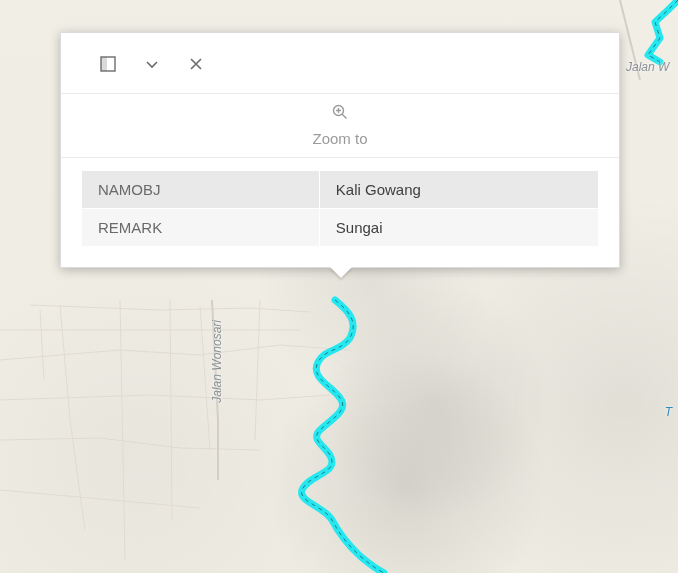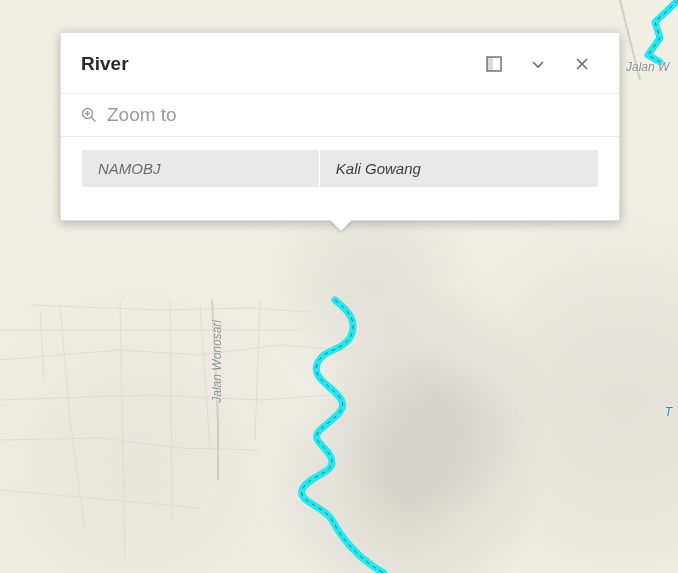--- a/index.html
+++ b/index.html
@@ -85,26 +85,27 @@
     margin-left: 10px;
   }
   .hdr-btn svg { display: block; }
 
   .popup-action {
     display: flex; align-items: center;
     gap: 10px;
     padding: 10px 20px;
     border-bottom: 1px solid #eaeaea;
     color: #9a9a9a;
-    font-size: 19px;
+    font-size: 15px;
     cursor: pointer;
+    flex-direction: column;
   }
   .popup-action svg { flex: 0 0 auto; }
 
-  .attr-body { padding: 12px 20px 32px 20px; font-style: italic; }
+  .attr-body { padding: 12px 20px 20px 20px; }
   .attr-table { width: 100%; border-collapse: collapse; font-size: 15px; }
   .attr-table td {
     padding: 10px 16px;
     border: 1px solid #ffffff;
   }
   .attr-table tr:nth-child(odd) td { background: #e9e9e9; }
   .attr-table tr:nth-child(even) td { background: #f6f6f6; }
   .attr-key { color: #6a6a6a; width: 46%; }
   .attr-val { color: #404040; }
 </style>
@@ -152,21 +153,20 @@
        C372 566 378 570 384 573"></path>
     <path class="river-dash" d="M678 0 L668 10 L655 22 L660 38 L648 55 L660 62"></path>
   </svg>
 
   <span class="map-label vertical" style="left:210px; top:320px;">Jalan Wonosari</span>
   <span class="map-label" style="left:626px; top:60px;">Jalan W</span>
   <span class="map-label river-label" style="right:6px; top:405px;">T</span>
 
   <div class="popup">
     <div class="popup-header">
-      <div class="popup-title">River</div>
 
       <div class="hdr-btn">
         <svg width="16" height="16" viewBox="0 0 16 16">
           <rect x="1" y="1" width="14" height="14" fill="none" stroke="#6b6b6b" stroke-width="1.4"></rect>
           <rect x="1" y="1" width="6" height="14" fill="#6b6b6b" opacity="0.25"></rect>
         </svg>
       </div>
 
       <div class="hdr-btn">
         <svg width="14" height="14" viewBox="0 0 14 14">
@@ -191,18 +191,22 @@
       <span>Zoom to</span>
     </div>
 
     <div class="attr-body">
       <table class="attr-table">
         <tbody>
             <tr>
           <td class="attr-key">NAMOBJ</td>
           <td class="attr-val">Kali Gowang</td>
         </tr>
+        <tr>
+          <td class="attr-key">REMARK</td>
+          <td class="attr-val">Sungai</td>
+        </tr>
       </tbody>
         </table>
     </div>
   </div>
 
 </div>
 
 </body></html>

